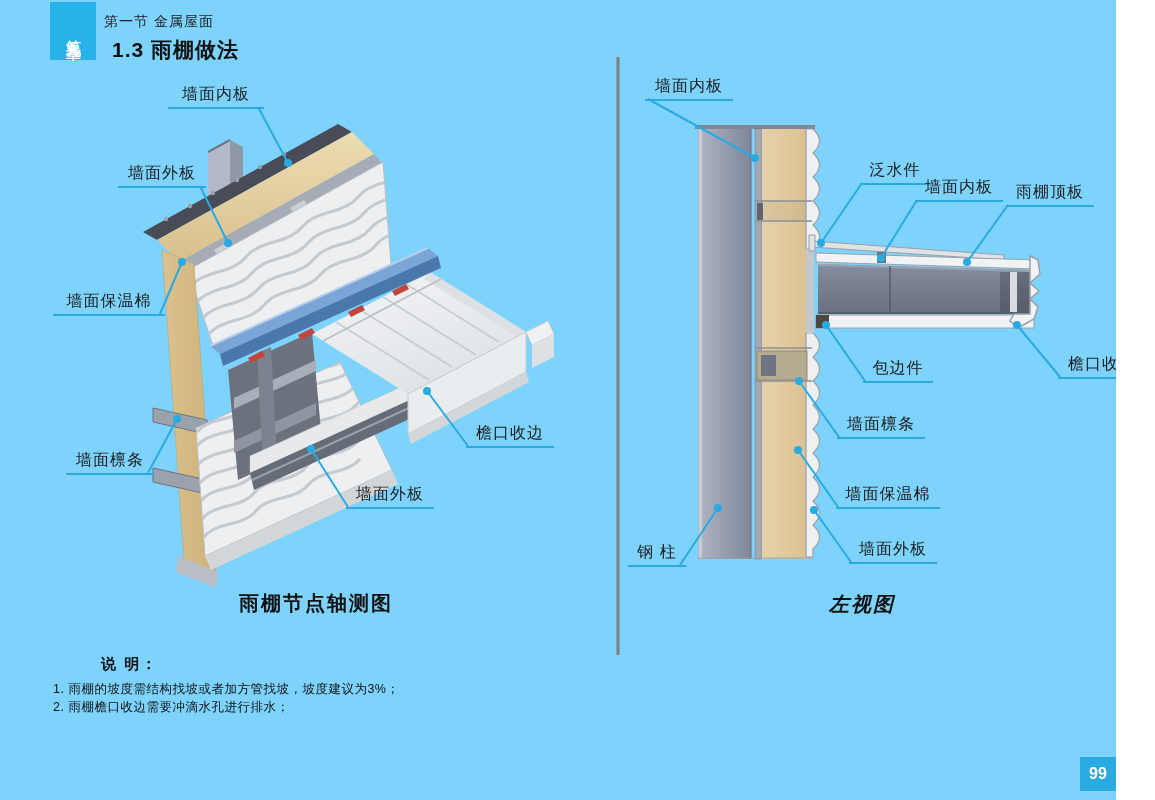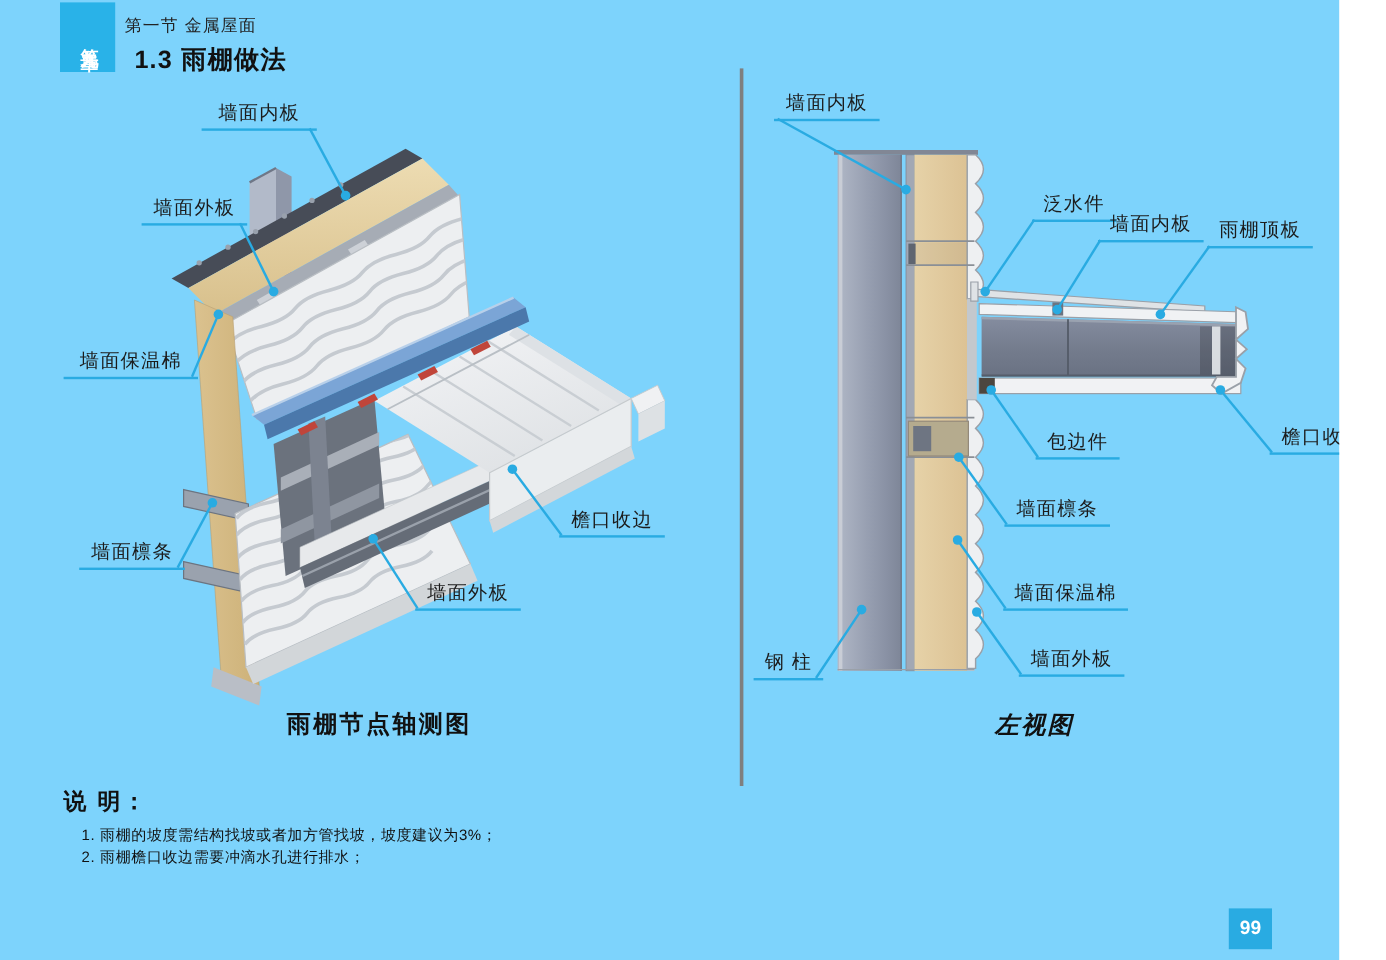--- a/index.html
+++ b/index.html
@@ -8,23 +8,23 @@
   #draw{position:absolute;left:0;top:0;width:1155px;height:800px;}
   .chapter-tab{position:absolute;left:50px;top:2px;width:46px;height:58px;background:#29b2e8;
       color:#fff;display:flex;align-items:center;justify-content:center;
       writing-mode:vertical-rl;text-orientation:upright;font-size:15px;font-weight:bold;letter-spacing:2px;}
   .section-heading{position:absolute;left:104px;top:13px;font-size:14px;color:#222;letter-spacing:1px;}
   .page-title{position:absolute;left:112px;top:36px;font-size:21px;font-weight:bold;color:#111;letter-spacing:1px;text-align:center;}
   .callout{position:absolute;font-size:16px;color:#1c1c1c;text-align:center;
       border-bottom:2px solid #29abe2;padding:0 2px 2px 2px;white-space:nowrap;letter-spacing:1px;}
   .fig-caption{position:absolute;font-size:20px;font-weight:bold;color:#111;text-align:center;letter-spacing:2px;}
   .notes{position:absolute;left:53px;top:655px;color:#111;}
-  .notes-heading{font-size:19px;font-weight:bold;letter-spacing:2px;}
-  .notes-items{margin-top:6px;margin-left:15px;font-size:12.5px;line-height:18px;letter-spacing:0.5px;}
-  .page-number{position:absolute;left:1024px;top:757px;width:36px;height:34px;background:#29abe2;
+  .notes-heading{font-size:15px;font-weight:bold;letter-spacing:2px;margin-left:48px;}
+  .notes-items{margin-top:6px;font-size:12.5px;line-height:18px;letter-spacing:0.5px;}
+  .page-number{position:absolute;left:1080px;top:757px;width:36px;height:34px;background:#29abe2;
       color:#fff;font-size:16px;font-weight:bold;display:flex;align-items:center;justify-content:center;}
 </style>
 </head>
 <body>
 
 <div id="page">
 
   <svg id="draw" viewBox="0 0 1155 800" xmlns="http://www.w3.org/2000/svg">
     <defs>
       <linearGradient id="colGrad" x1="0" y1="0" x2="1" y2="0">

